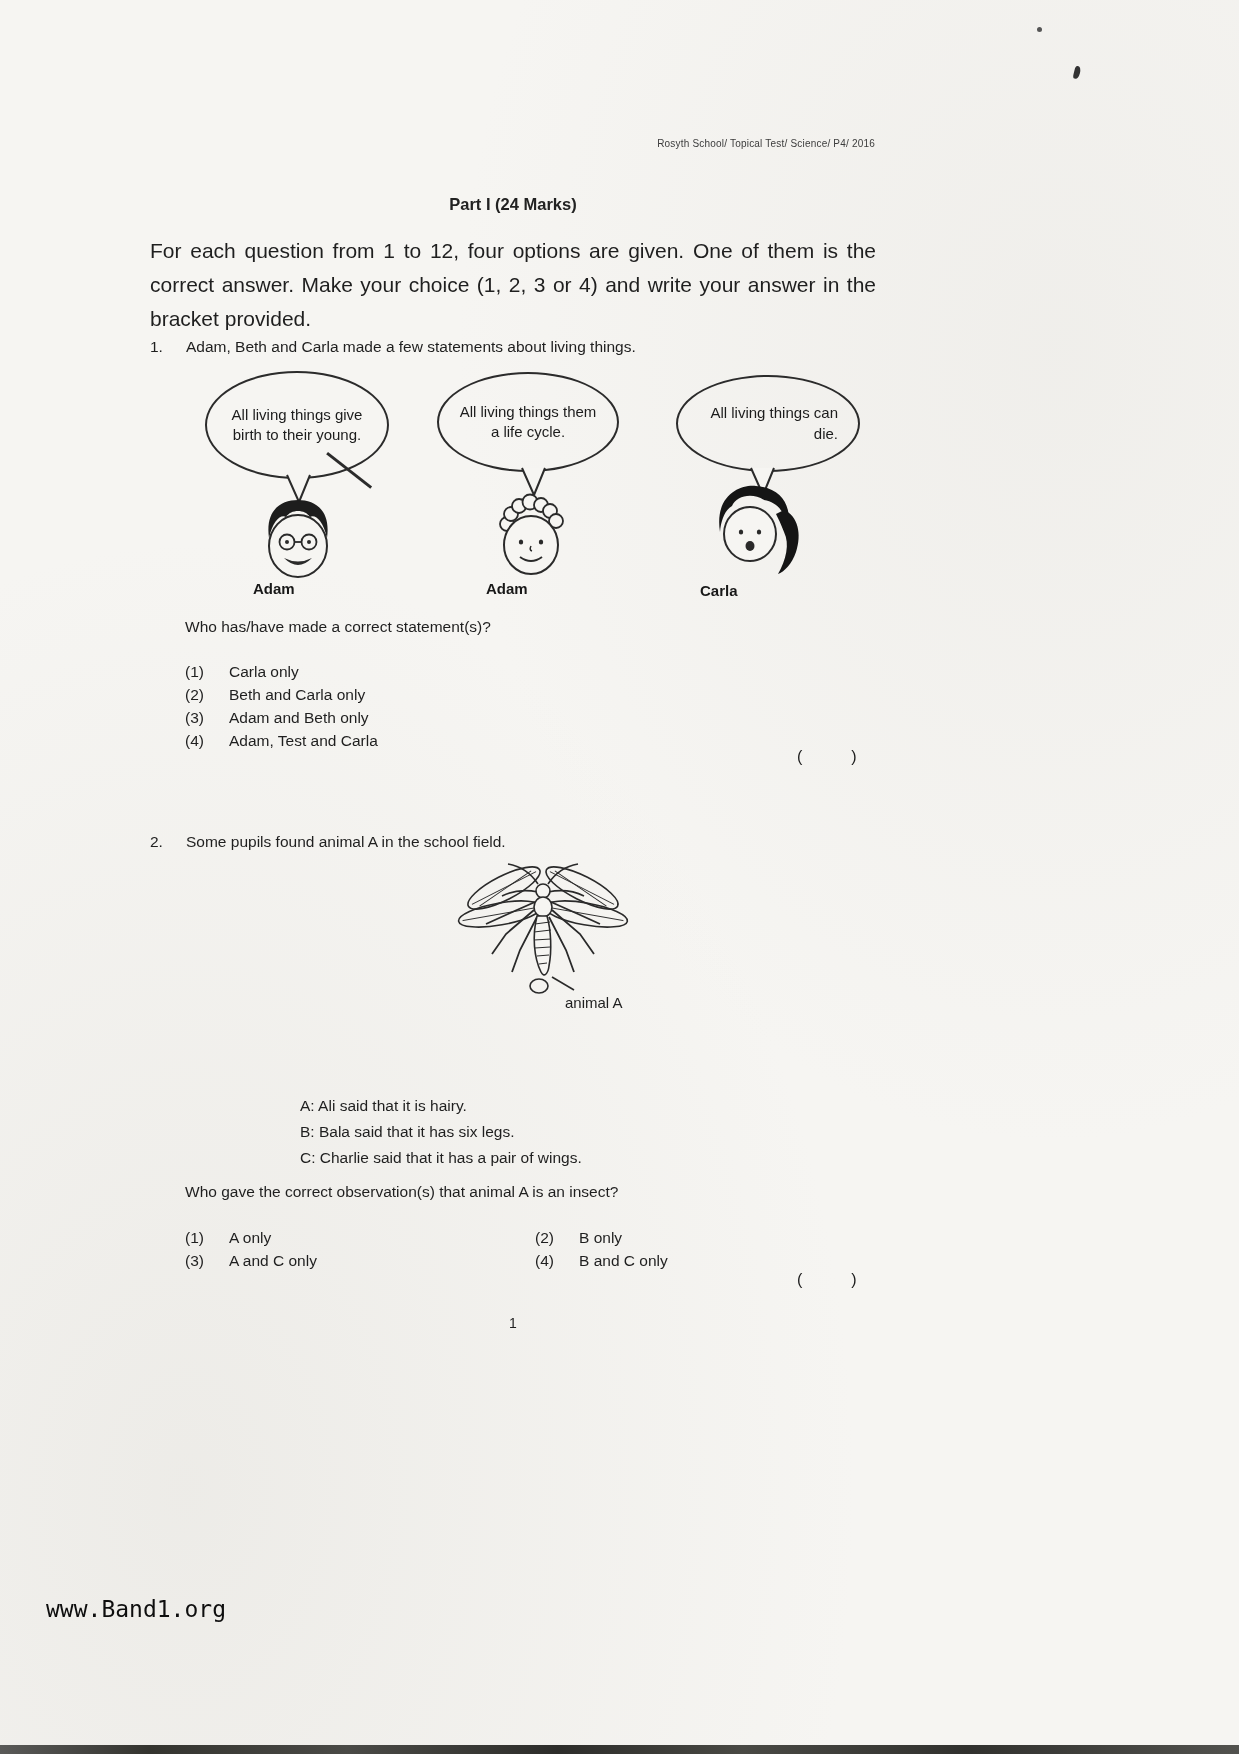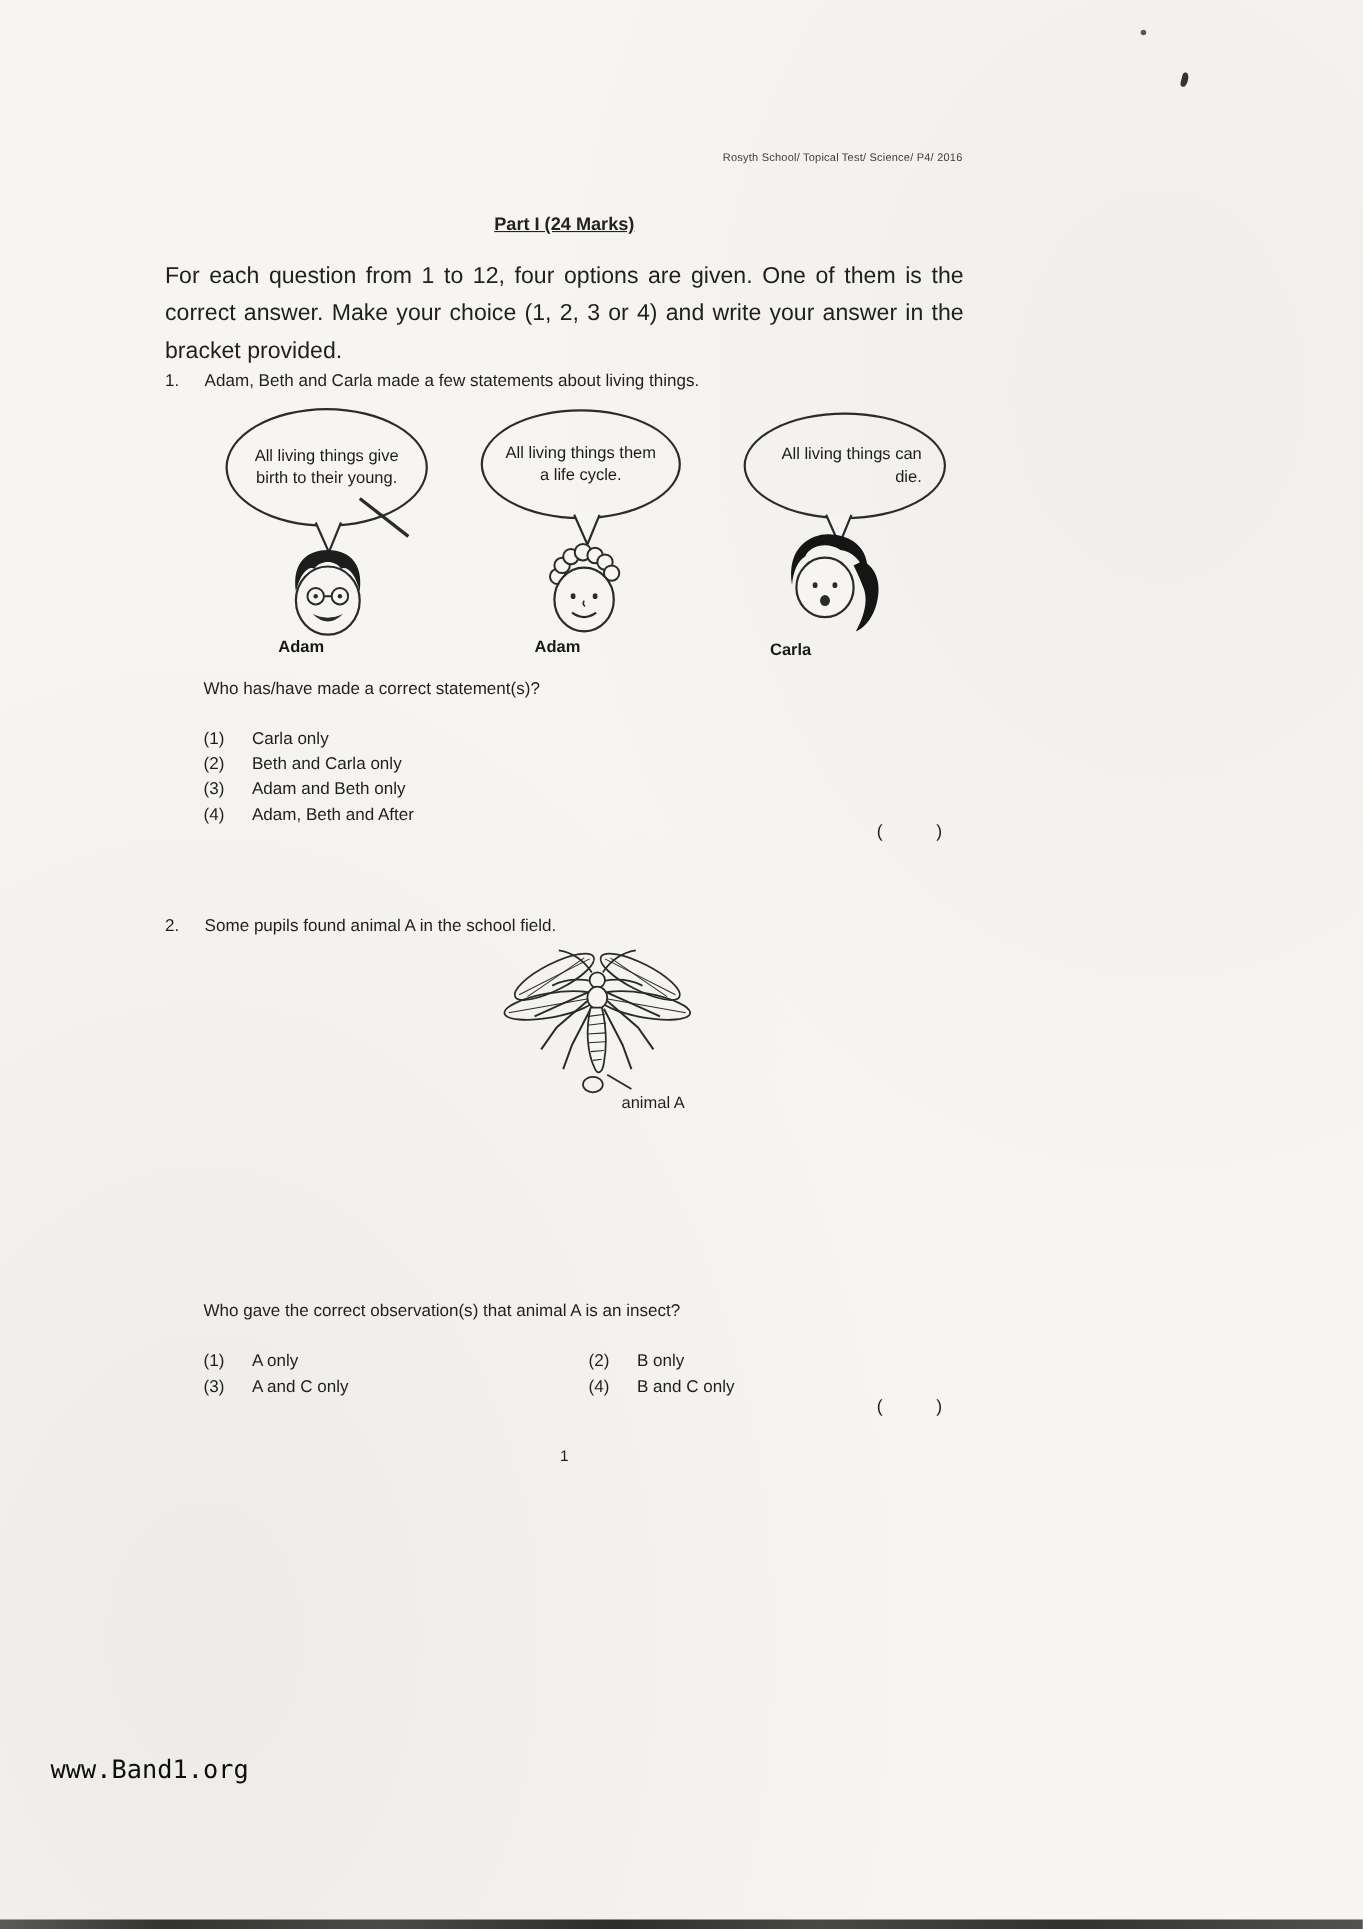--- a/index.html
+++ b/index.html
@@ -8,21 +8,21 @@
     width:1239px;height:1754px;
     background:
       radial-gradient(ellipse at 15% 85%, rgba(220,218,212,.35) 0%, transparent 45%),
       radial-gradient(ellipse at 85% 20%, rgba(225,223,218,.3) 0%, transparent 40%),
       #f6f5f2;
     font-family:"Liberation Sans", sans-serif;
     color:#1f1f1f;
     overflow:hidden;
   }
   .header{position:absolute;top:138px;left:500px;width:375px;text-align:right;font-size:10px;color:#3c3c3c;letter-spacing:.2px;}
-  .title{position:absolute;top:195px;left:150px;width:726px;text-align:center;font-size:16.5px;font-weight:bold;text-decoration:underline;color:#222;}
+  .title{position:absolute;top:195px;left:150px;width:726px;text-align:center;font-size:16.5px;font-weight:bold;color:#222;}
   .instructions{position:absolute;top:234px;left:150px;width:726px;font-size:21px;line-height:1.62;text-align:justify;margin:0;}
   .qline{position:absolute;display:flex;font-size:15.5px;}
   .qnum{width:36px;flex:none;}
   .q1-line{top:338px;left:150px;width:760px;}
   .q2-line{top:833px;left:150px;width:760px;}
 
   .bubble{
     position:absolute;border:2px solid #2b2b2b;border-radius:50%;
     display:flex;align-items:center;justify-content:center;text-align:center;
     font-size:15px;line-height:1.35;box-sizing:border-box;padding:8px 20px;color:#1c1c1c;
@@ -165,21 +165,21 @@
     <div class="opt-row">
       <span class="opt-num">(2)</span>
       <span>Beth and Carla only</span>
     </div>
     <div class="opt-row">
       <span class="opt-num">(3)</span>
       <span>Adam and Beth only</span>
     </div>
     <div class="opt-row">
       <span class="opt-num">(4)</span>
-      <span>Adam, Beth and After</span>
+      <span>Adam, Test and Carla</span>
     </div>
   </div>
 
   <div class="bracket q1-bracket">(           )</div>
 
   <div class="qline q2-line">
     <span class="qnum">2.</span>
     <span>Some pupils found animal A in the school field.</span>
   </div>
 
@@ -217,20 +217,25 @@
       <ellipse cx="105" cy="45" rx="9" ry="10" fill="#f6f5f2"></ellipse>
       <path d="M99,54 C94,74 96,96 103,110 C106,116 110,112 111,104 C114,88 113,68 109,54 Z" fill="#f6f5f2"></path>
       <path d="M97,62 L112,60 M96,70 L113,68 M96,78 L113,77 M97,86 L112,85 M99,94 L111,93 M101,102 L109,101" stroke-width="1"></path>
       <ellipse cx="101" cy="124" rx="9" ry="7"></ellipse>
       <line x1="114" y1="115" x2="136" y2="128"></line>
     </g>
   </svg>
   <div class="insect-label">animal A</div>
 
 
+  <div class="observations">
+    <div>A: Ali said that it is hairy.</div>
+    <div>B: Bala said that it has six legs.</div>
+    <div>C: Charlie said that it has a pair of wings.</div>
+  </div>
 
   <div class="subq q2-question">Who gave the correct observation(s) that animal A is an insect?</div>
 
   <div class="options q2-options">
     <div class="opt-row">
       <span class="opt-num">(1)</span>
       <span>A only</span>
     </div>
     <div class="opt-row">
       <span class="opt-num">(2)</span>

